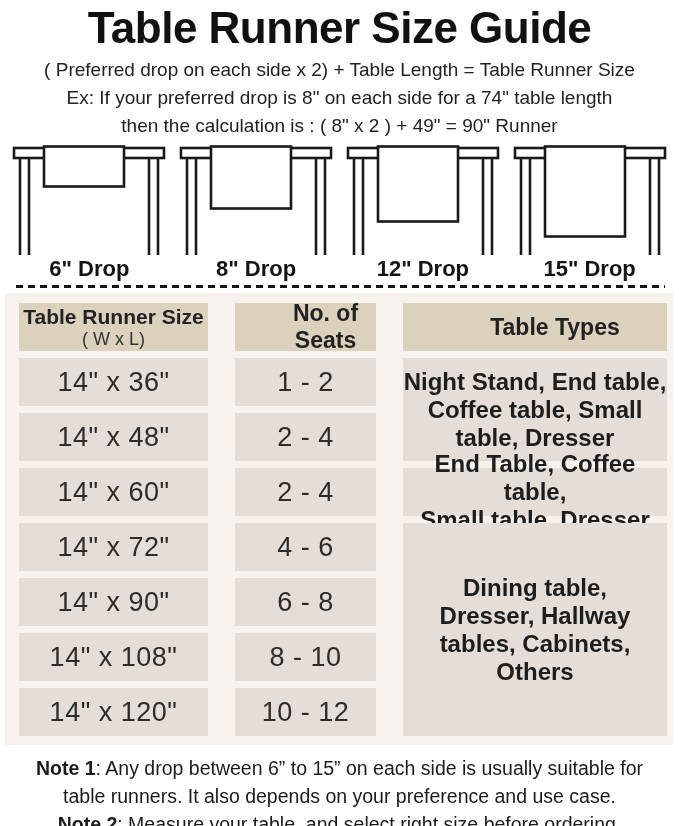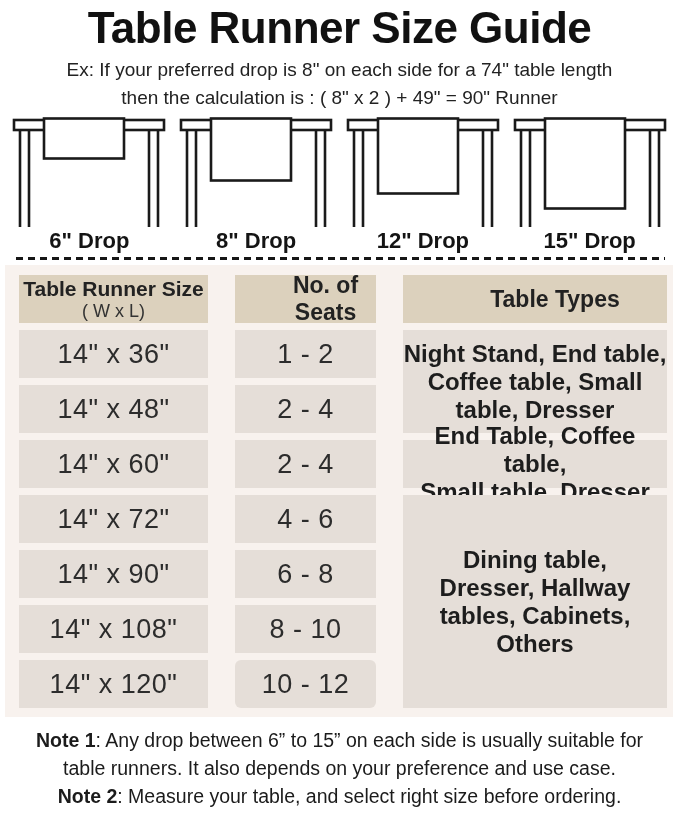--- a/index.html
+++ b/index.html
@@ -63,20 +63,21 @@
   .note-line{margin:0;white-space:nowrap;}
 </style>
 </head>
 <body>
 
 <div class="page">
 
   <div class="title">Table Runner Size Guide</div>
 
   <div class="sub-block">
+    <div class="sub">( Preferred drop on each side x 2) + Table Length = Table Runner Size</div>
     <div class="sub">Ex: If your preferred drop is 8" on each side for a 74" table length</div>
     <div class="sub">then the calculation is : ( 8" x 2 ) + 49" = 90" Runner</div>
   </div>
 
   <div class="diagram-row">
       <div class="diagram-cell">
         <svg viewBox="0 0 166 110" width="166" height="110">
           <g stroke="#1a1a1a" stroke-width="2.6" fill="none">
             <line x1="14" y1="13" x2="14" y2="110"></line>
             <line x1="23" y1="13" x2="23" y2="110"></line>
@@ -145,21 +146,21 @@
         <div class="cell seats-cell" style="grid-area: 3 / 2;">2 - 4</div>
         <div class="cell size-cell" style="grid-area: 4 / 1;">14" x 60"</div>
         <div class="cell seats-cell" style="grid-area: 4 / 2;">2 - 4</div>
         <div class="cell size-cell" style="grid-area: 5 / 1;">14" x 72"</div>
         <div class="cell seats-cell" style="grid-area: 5 / 2;">4 - 6</div>
         <div class="cell size-cell" style="grid-area: 6 / 1;">14" x 90"</div>
         <div class="cell seats-cell" style="grid-area: 6 / 2;">6 - 8</div>
         <div class="cell size-cell" style="grid-area: 7 / 1;">14" x 108"</div>
         <div class="cell seats-cell" style="grid-area: 7 / 2;">8 - 10</div>
         <div class="cell size-cell" style="grid-area: 8 / 1;">14" x 120"</div>
-        <div class="cell seats-cell" style="grid-area: 8 / 2; border-radius: 6px;">10 - 12</div>
+        <div class="cell seats-cell" style="grid-area: 8 / 2;">10 - 12</div>
         <div class="cell types-cell" style="grid-area: 2 / 3 / span 2;">
           <div>Night Stand, End table,</div>
           <div>Coffee table, Small</div>
           <div>table, Dresser</div>
         </div>
         <div class="cell types-cell" style="grid-area: 4 / 3 / span 1;">
           <div>End Table, Coffee table,</div>
           <div>Small table, Dresser</div>
         </div>
         <div class="cell types-cell" style="grid-area: 5 / 3 / span 4;">

